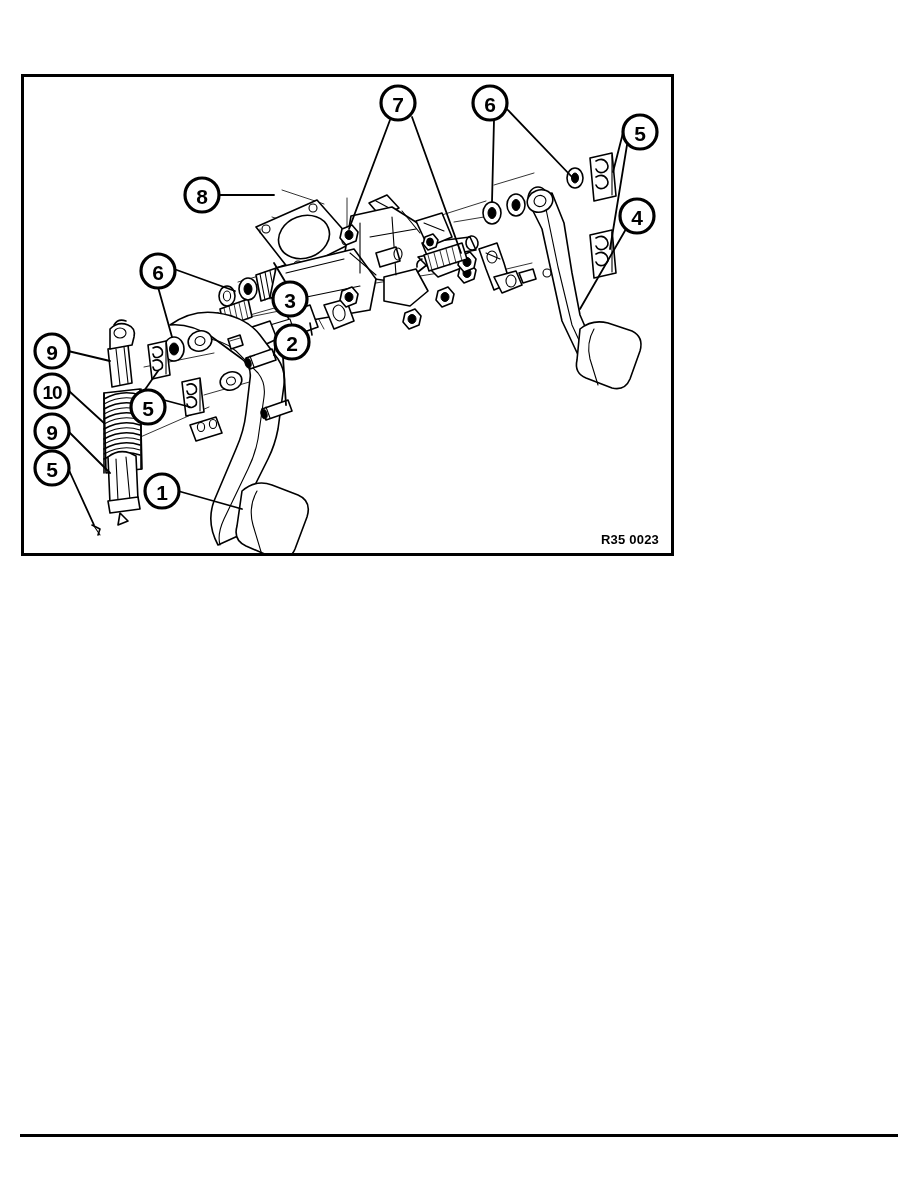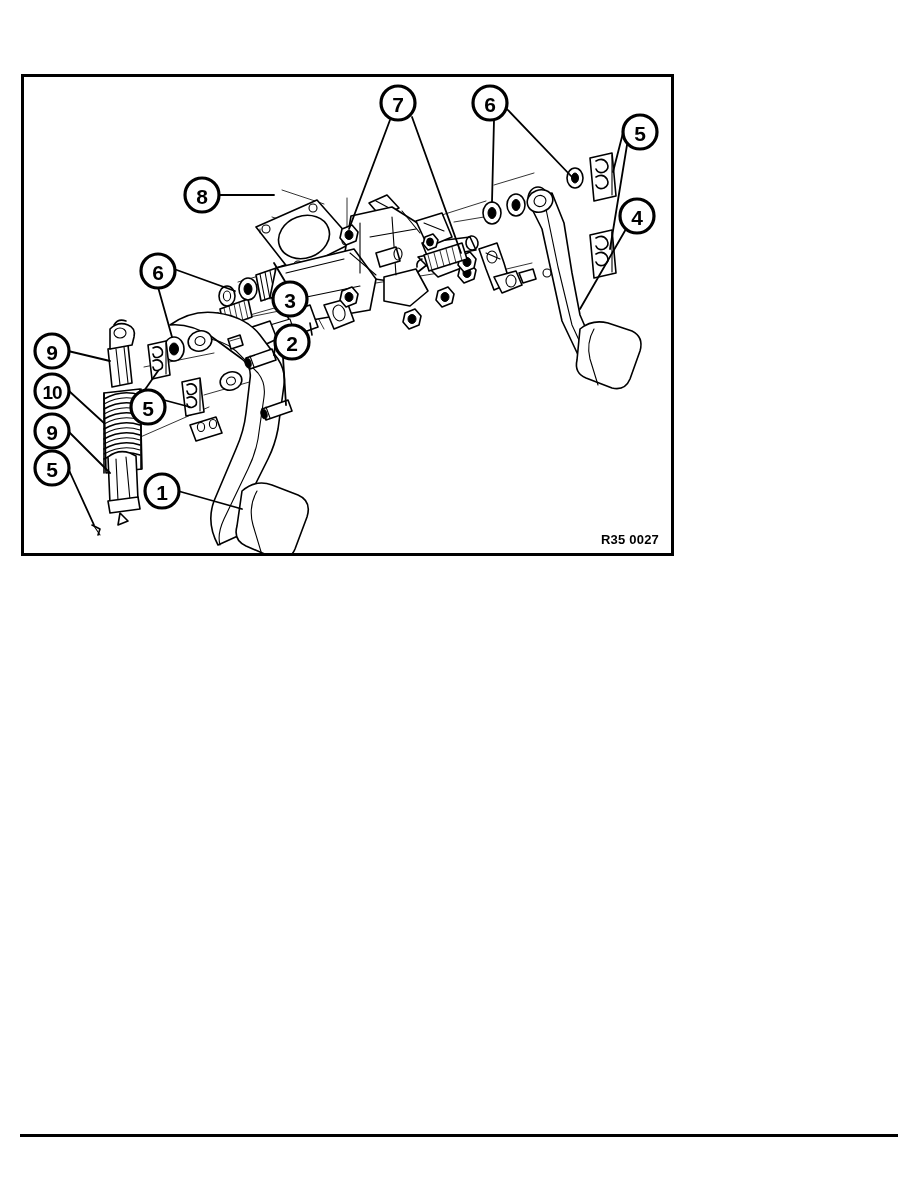--- a/index.html
+++ b/index.html
@@ -464,16 +464,16 @@
         <text class="bub-t" x="28" y="392">5</text>
       </g>
       <g>
         <circle class="bub-c" cx="138" cy="414" r="17"></circle>
         <text class="bub-t" x="138" y="415">1</text>
       </g>
     </g>
 
   </svg>
 
-  <div id="figure-ref">R35 0027</div>
+  <div id="figure-ref">R35 0023</div>
 </div>
 
 <div id="footer-rule"></div>
 
 </body></html>

